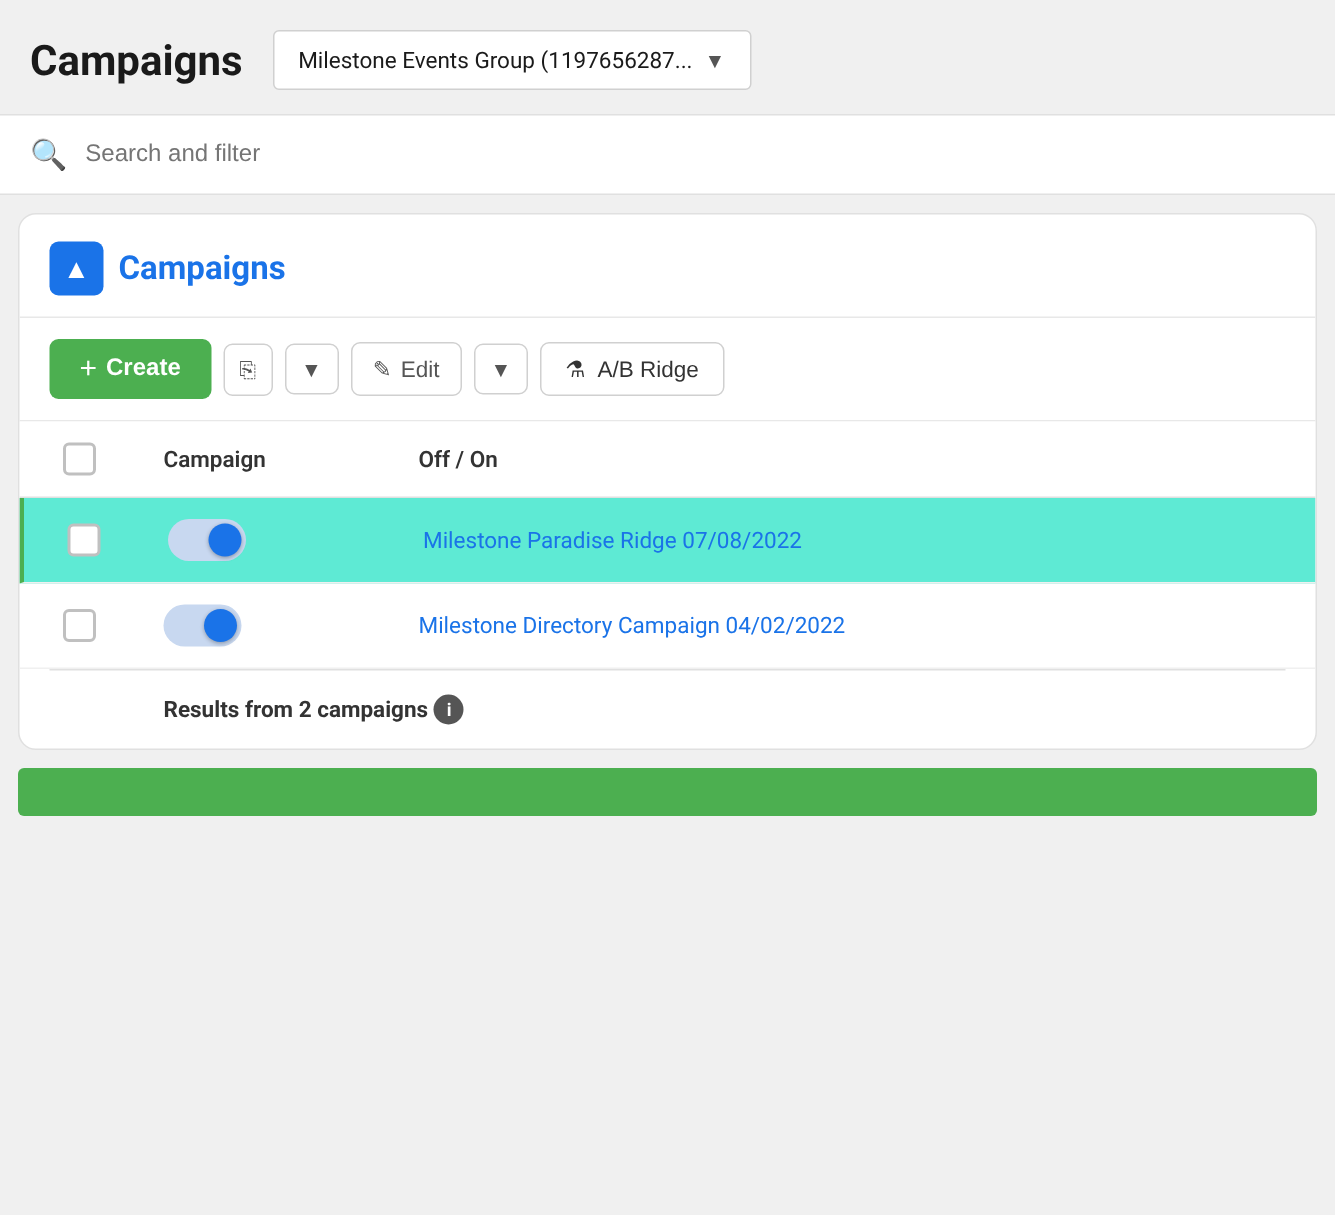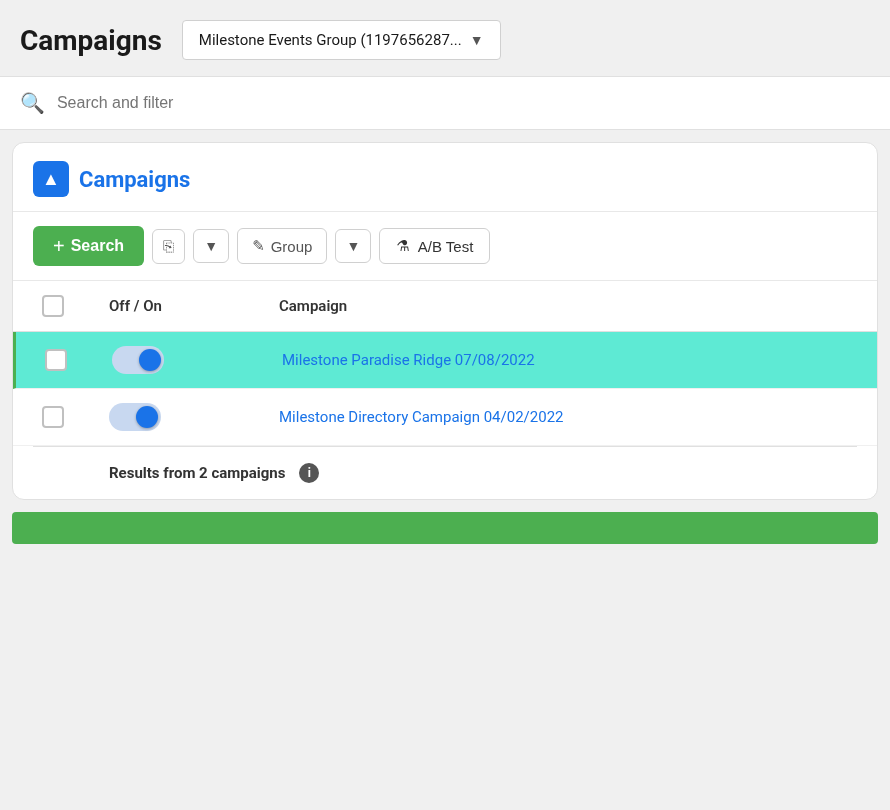--- a/index.html
+++ b/index.html
@@ -265,21 +265,21 @@
       color: #1a73e8;
       text-decoration: none;
       font-size: 15px;
       cursor: pointer;
     }
 
     .results-row {
       padding: 16px 16px 16px 96px;
       display: flex;
       align-items: center;
-      gap: 14px;
+      gap: 4px;
     }
 
     .results-text {
       font-size: 15px;
       font-weight: 700;
       color: #333;
     }
 
     .info-icon {
       width: 20px;
@@ -329,55 +329,55 @@
   <div class="campaigns-header">
     <div class="campaigns-folder-icon">
       <span>▲</span>
     </div>
     <span class="campaigns-label">Campaigns</span>
   </div>
 
   <div class="toolbar">
     <button class="btn-create">
       <span class="plus">+</span>
-      <span>Search</span>
+      <span>Create</span>
     </button>
 
     <button class="btn-icon">
       <span>⎘</span>
     </button>
     <button class="btn-icon">
       <span>▼</span>
     </button>
 
     <button class="btn-edit">
       <span>✎</span>
-      <span>Group</span>
+      <span>Edit</span>
     </button>
     <button class="btn-icon">
       <span>▼</span>
     </button>
 
     <button class="btn-ab-test">
       <span>⚗</span>
-      <span>A/B Test</span>
+      <span>A/B Ridge</span>
     </button>
   </div>
 
   <div class="table-container">
 
     <div class="table-header">
       <div class="table-header-cell">
         <input type="checkbox" class="checkbox" style="">
       </div>
       <div class="table-header-cell">
+        <span>Campaign</span>
+      </div>
+      <div class="table-header-cell">
         <span>Off / On</span>
-      </div>
-      <div class="table-header-cell">
-        <span>Campaign</span>
       </div>
     </div>
 
     <div class="table-row selected">
       <div class="table-cell">
         <input type="checkbox" class="checkbox" style="">
       </div>
       <div class="table-cell">
         <label class="toggle-switch">
 

